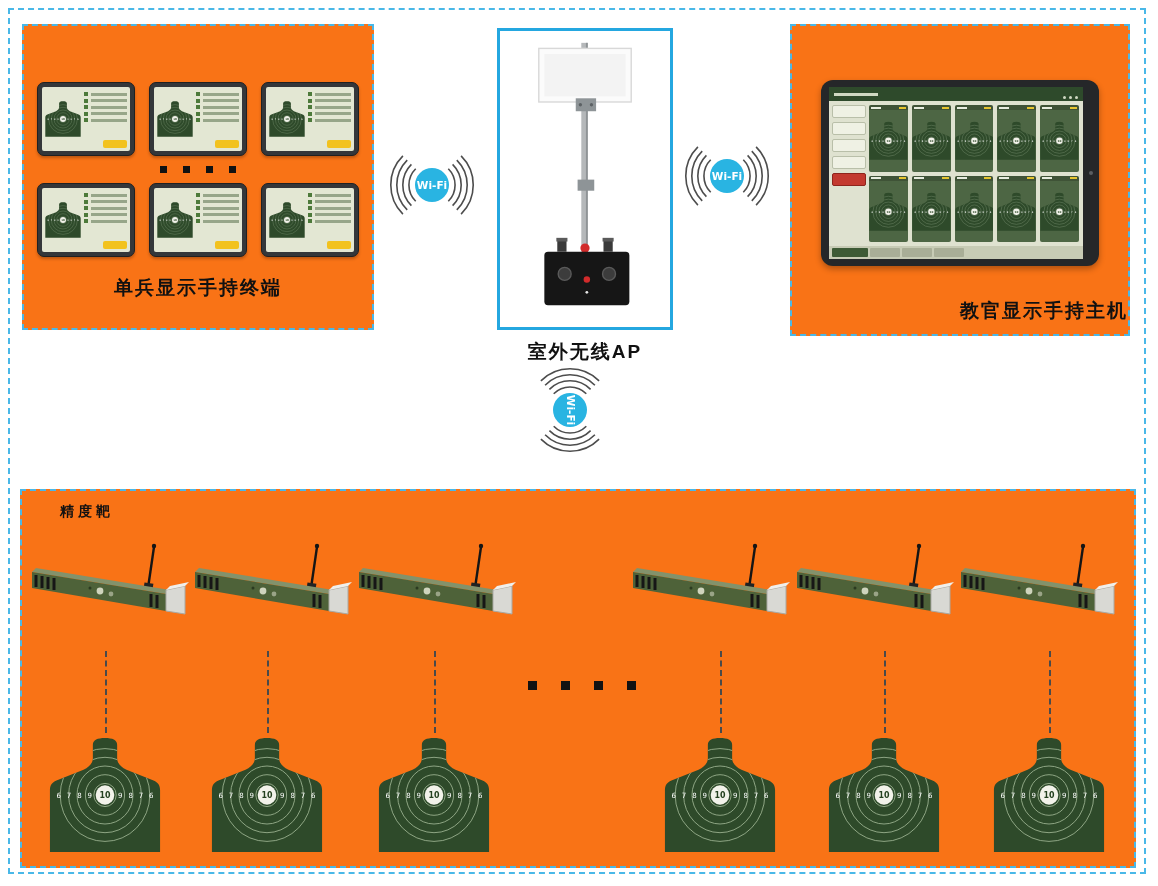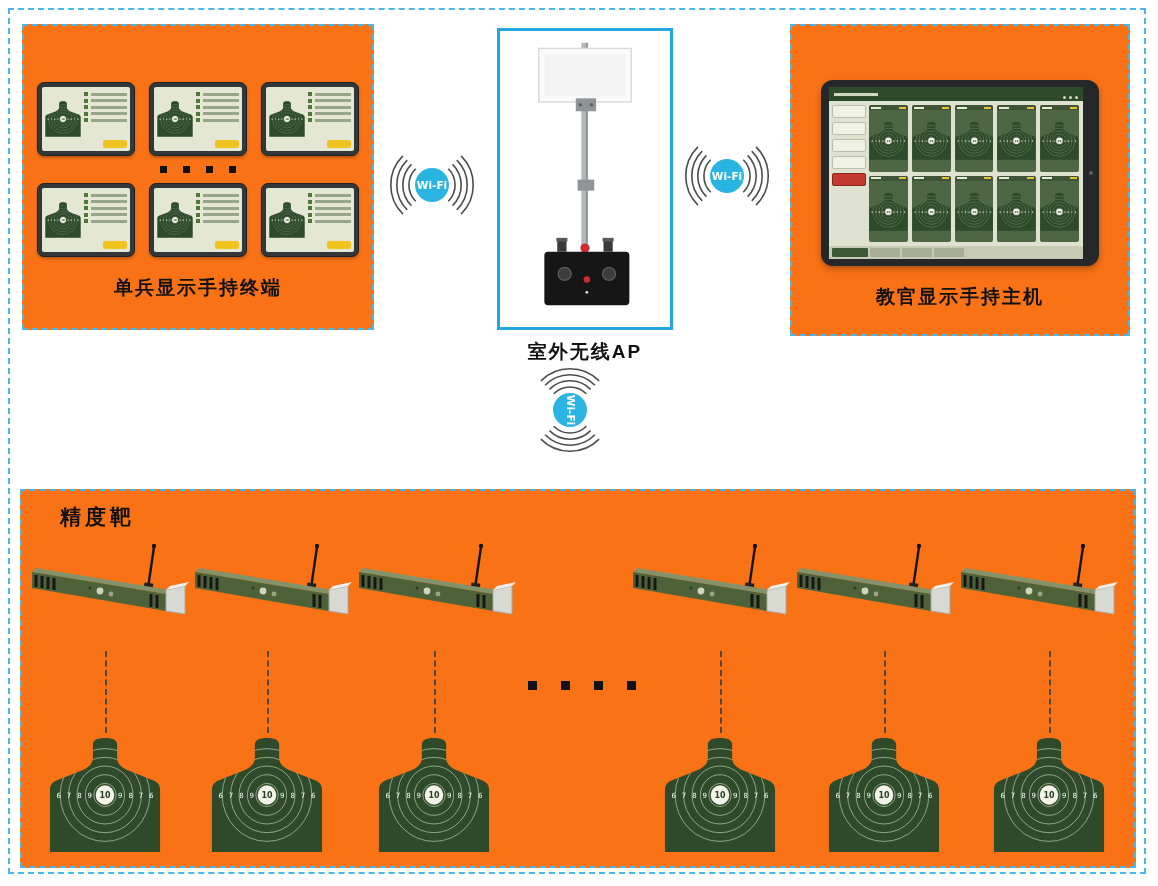--- a/index.html
+++ b/index.html
@@ -58,32 +58,32 @@
     gap:4px; padding:4px 4px 4px 0; min-height:0; }
   .icard { background:#4d6644; border-radius:2px; overflow:hidden; display:flex; flex-direction:column; }
   .cstrip { height:5px; background:rgba(0,0,0,.18); display:flex; align-items:center;
     justify-content:space-between; padding:0 2px; flex:0 0 auto; }
   .cstrip .w { width:10px; height:2px; background:#e7ecdf; }
   .cstrip .y { width:7px; height:2px; background:#e5c430; }
   .icard svg { flex:1; width:100%; min-height:0; }
   .ibot { height:13px; background:#c7cbb5; display:flex; gap:2px; padding:2px 3px; flex:0 0 auto; box-sizing:border-box; }
   .ibot .tab { width:30px; background:#a9ae97; border-radius:1px; }
   .ibot .tab.active { background:#3d5a35; width:36px; }
-  .instructor .box-label { margin-top:18px; }
+  .instructor .box-label { margin-top:32px;text-align:right; }
 
   
   .wifi { position:absolute; width:140px; height:80px; }
   .wifi svg { width:100%; height:100%; display:block; }
   .wifi.down { transform:rotate(90deg); }
   .wifitext { font-size:10.5px; font-weight:700; fill:#ffffff; text-anchor:middle;
     font-family:"DejaVu Sans", sans-serif; }
 
   
   .targetsbox { left:20px; top:489px; width:1116px; height:379px; }
-  .ptlabel { position:absolute; left:38px; top:12px; font-size:21px; font-weight:700;
+  .ptlabel { position:absolute; left:38px; top:12px; font-size:14px; font-weight:700;
     letter-spacing:4px; color:#111; }
   .dev { position:absolute; width:170px; height:100px; top:50px; }
   .vline { position:absolute; top:160px; height:82px; width:0; border-left:2px dashed #4a4a4a; }
   .chest { position:absolute; width:112px; height:116px; top:246px; }
   .dots.big { position:absolute; left:475px; top:190px; width:170px; }
   .dots.big span { width:9px; height:9px; margin:0 12px; }
 
   
   .defs-svg { position:absolute; width:0; height:0; overflow:hidden; }
   .ringnum { font-size:7.5px; fill:#ffffff; font-family:"DejaVu Sans", sans-serif; }

